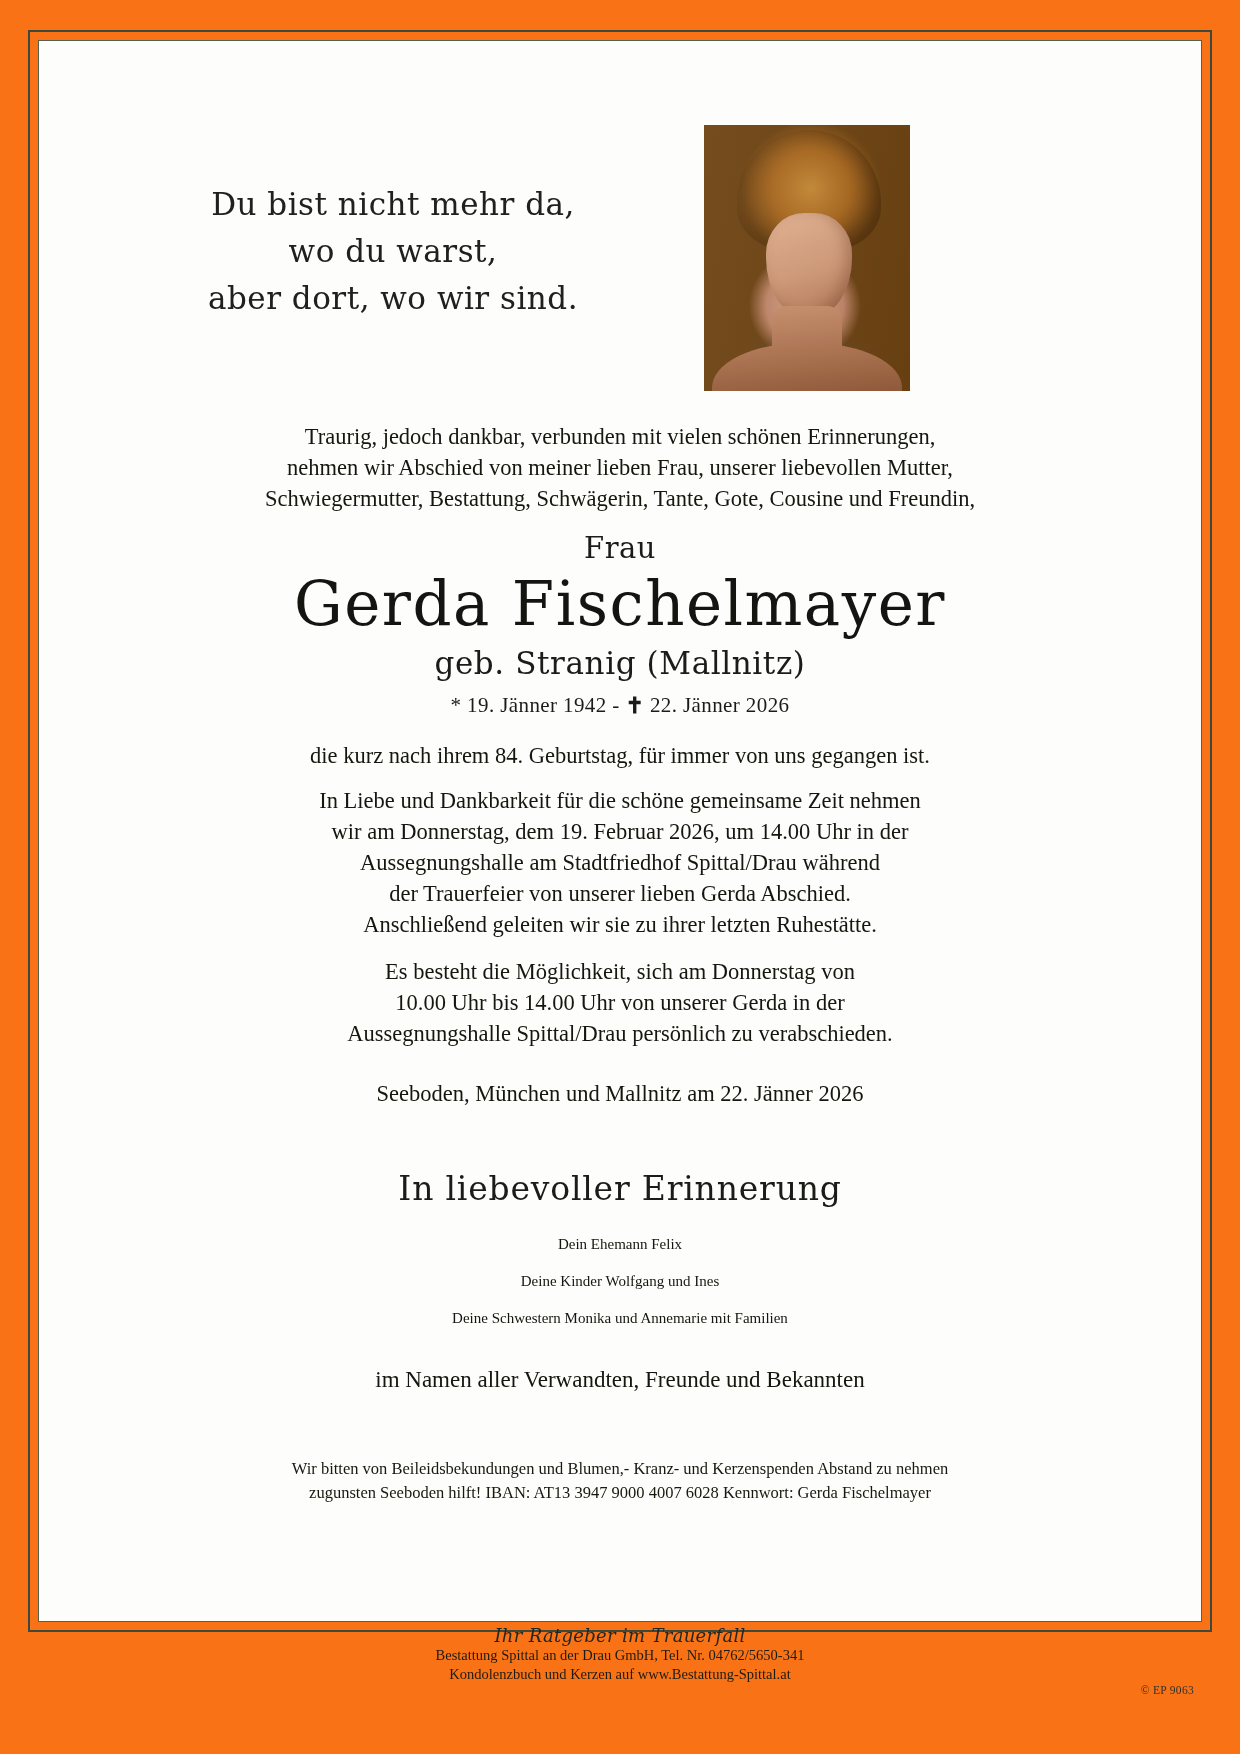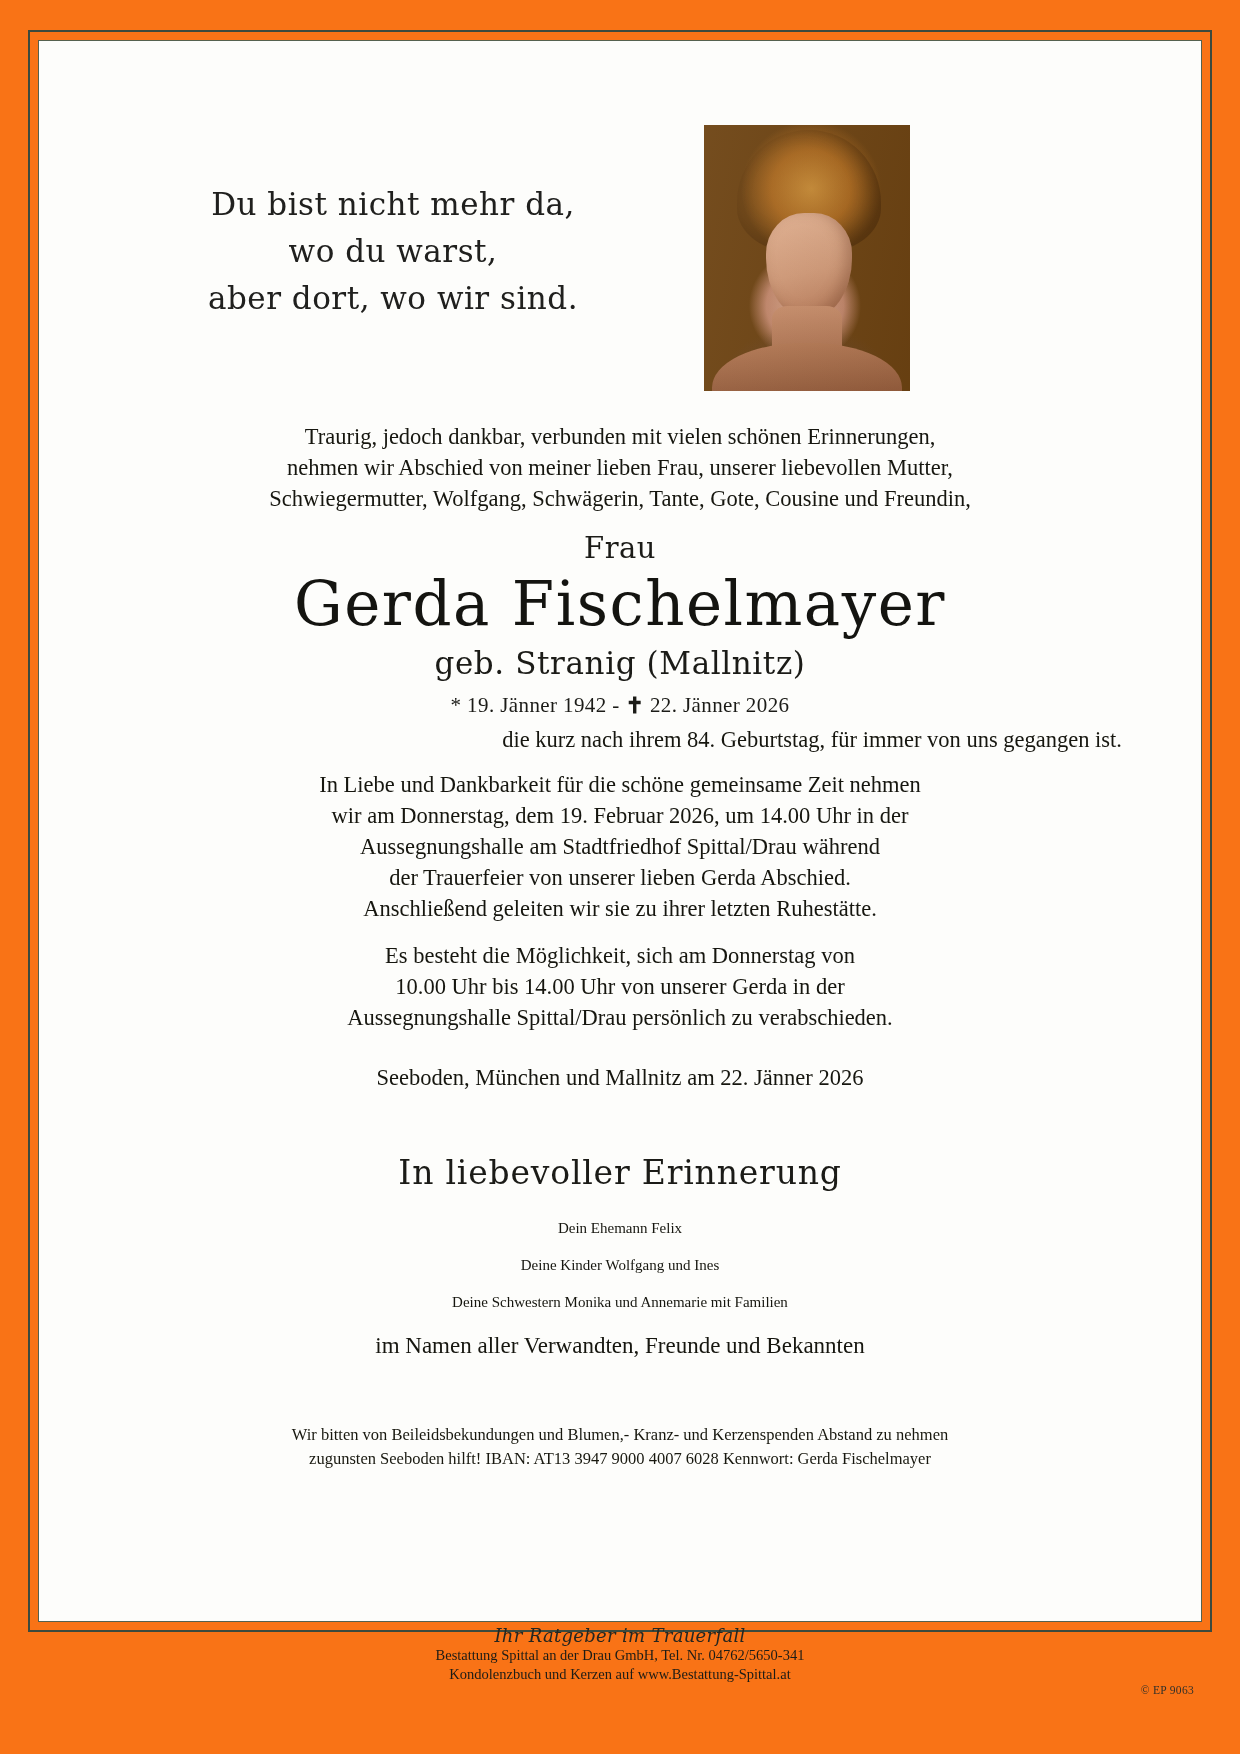--- a/index.html
+++ b/index.html
@@ -199,23 +199,22 @@
     color: #1b1b17;
   }
   .dates .cross {
     font-size: 22px;
     vertical-align: -1px;
     font-weight: bold;
   }
   .after-dates {
     font-family: "Liberation Serif", serif;
     font-size: 22.5px;
-    margin-top: 8px;
-    color: #16160f;
-    text-align: right;
+    margin-top: 24px;
+    color: #16160f;
   }
 
   .para {
     font-family: "Liberation Serif", serif;
     font-size: 22.5px;
     line-height: 31px;
     color: #16160f;
     margin-top: 16px;
   }
   .para .line { display: block; white-space: nowrap; }
@@ -240,21 +239,21 @@
     font-size: 15px;
     line-height: 37px;
     color: #16160f;
     margin-top: 18px;
   }
   .family .line { display: block; white-space: nowrap; }
   .in-names {
     font-family: "Liberation Serif", serif;
     font-size: 23px;
     color: #16160f;
-    margin-top: 12px;
+    margin-top: 30px;
   }
 
   .notice {
     font-family: "Liberation Serif", serif;
     font-size: 16.5px;
     line-height: 24px;
     color: #18180f;
     margin-top: 64px;
   }
   .notice .line { display: block; white-space: nowrap; }
@@ -320,21 +319,21 @@
         </div>
       </div>
 
     </div>
 
     <div class="body-block">
 
       <div class="intro">
         <span class="line">Traurig, jedoch dankbar, verbunden mit vielen schönen Erinnerungen,</span>
         <span class="line">nehmen wir Abschied von meiner lieben Frau, unserer liebevollen Mutter,</span>
-        <span class="line">Schwiegermutter, Wolfgang, Schwägerin, Tante, Gote, Cousine und Freundin,</span>
+        <span class="line">Schwiegermutter, Bestattung, Schwägerin, Tante, Gote, Cousine und Freundin,</span>
       </div>
 
       <div class="frau">Frau</div>
 
       <div class="name">Gerda Fischelmayer</div>
 
       <div class="maiden">geb. Stranig (Mallnitz)</div>
 
       <div class="dates">
         <span>*</span>

